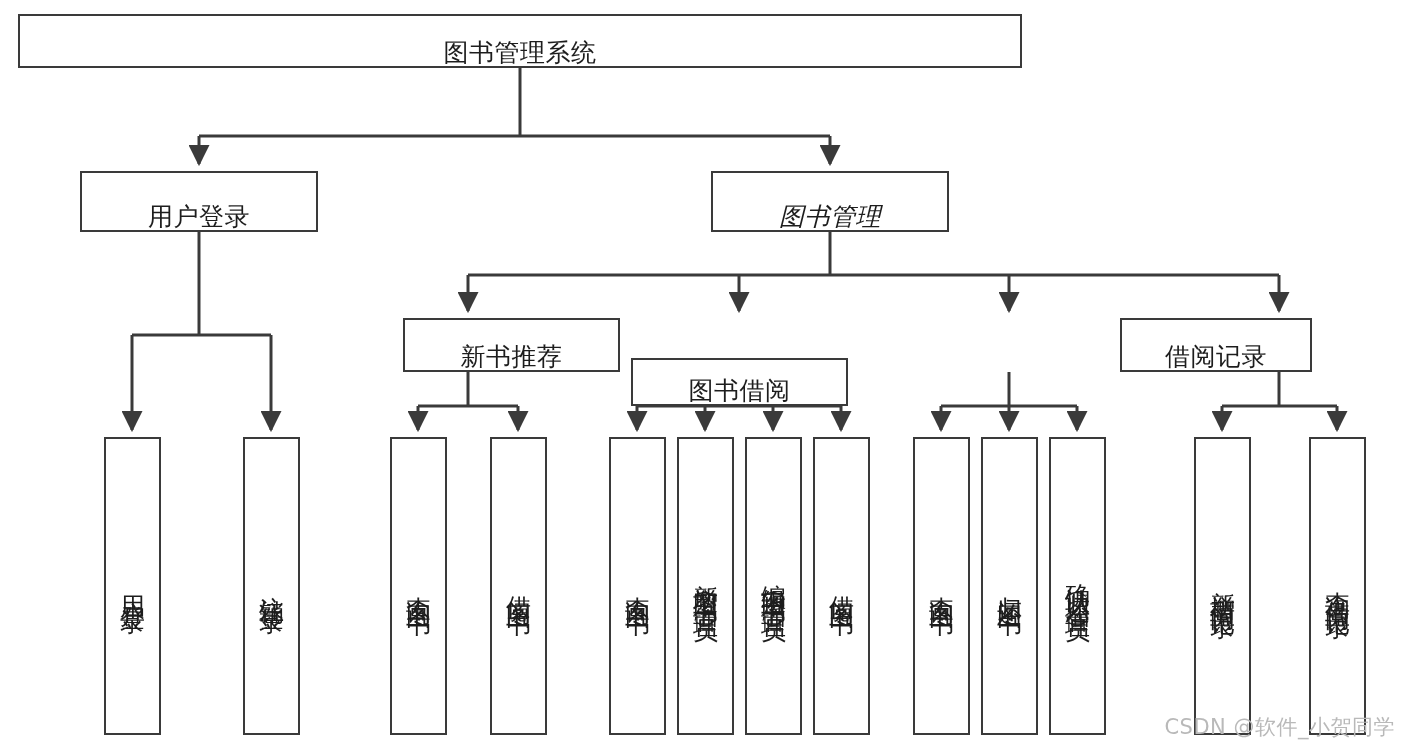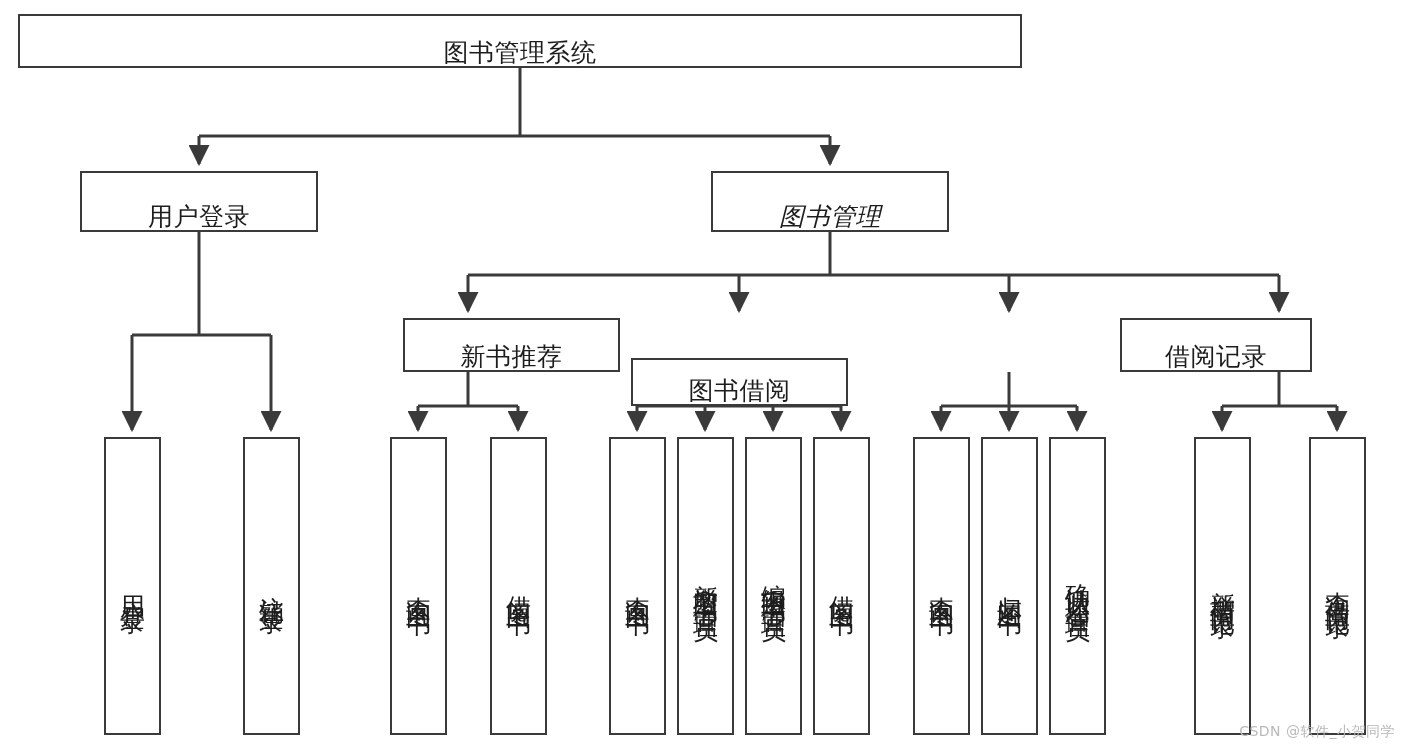--- a/index.html
+++ b/index.html
@@ -62,21 +62,21 @@
     width: 100%;
     height: 100%;
     display: flex;
     align-items: center;
     justify-content: center;
   }
   .watermark {
     position: absolute;
     right: 10px;
     bottom: 6px;
-    font-size: 14px;
+    font-size: 21px;
     color: #b9b9b9;
     letter-spacing: 0.5px;
     white-space: nowrap;
   }
 </style>
 </head>
 <body>
 
 <div id="canvas">
 

